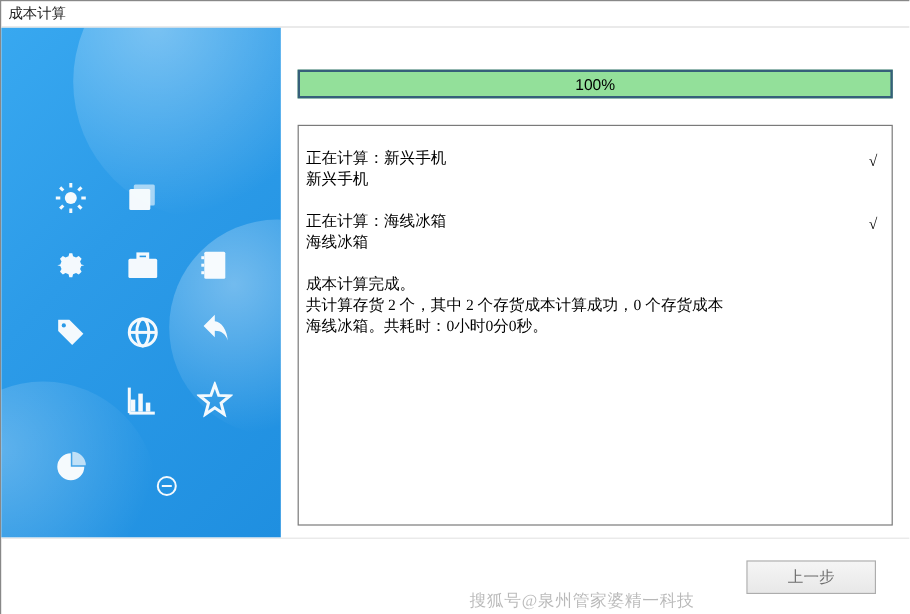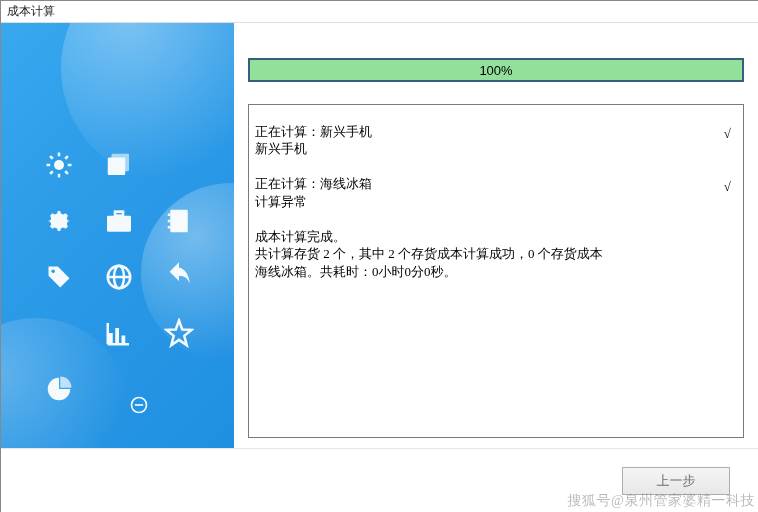--- a/index.html
+++ b/index.html
@@ -146,21 +146,21 @@
   align-items: center;
   justify-content: center;
   font-family: SimSun, serif;
 }
 .btn.enabled { color: #222; }
 .watermark {
   position: absolute;
   bottom: 2px;
   left: 215px;
   width: 540px;
-  text-align: right;
+  text-align: center;
   font-size: 14px;
   color: rgba(0,0,0,0.28);
   pointer-events: none;
   font-family: "Microsoft YaHei";
   letter-spacing: 0.5px;
   margin-top: 11px;
 }
 </style>
 </head>
 <body>
@@ -244,21 +244,21 @@
       <div class="right-panel">
         <div class="progress-outer">
           <span class="progress-label">100%</span>
         </div>
 
         <div class="log-box">
 <span>正在计算：新兴手机</span>
 <span>新兴手机</span><span class="checkmark" style="top:20px">√</span>
 
 <span>正在计算：海线冰箱</span>
-<span>计算异常</span><span class="checkmark" style="top:73px">√</span>
+<span>海线冰箱</span><span class="checkmark" style="top:73px">√</span>
 
 <span>成本计算完成。</span>
 <span>共计算存货 2 个，其中 2 个存货成本计算成功，0 个存货成本</span>
 <span>海线冰箱。共耗时：0小时0分0秒。</span>
         </div>
       </div>
 
     </div>
 
     <div class="footer">

